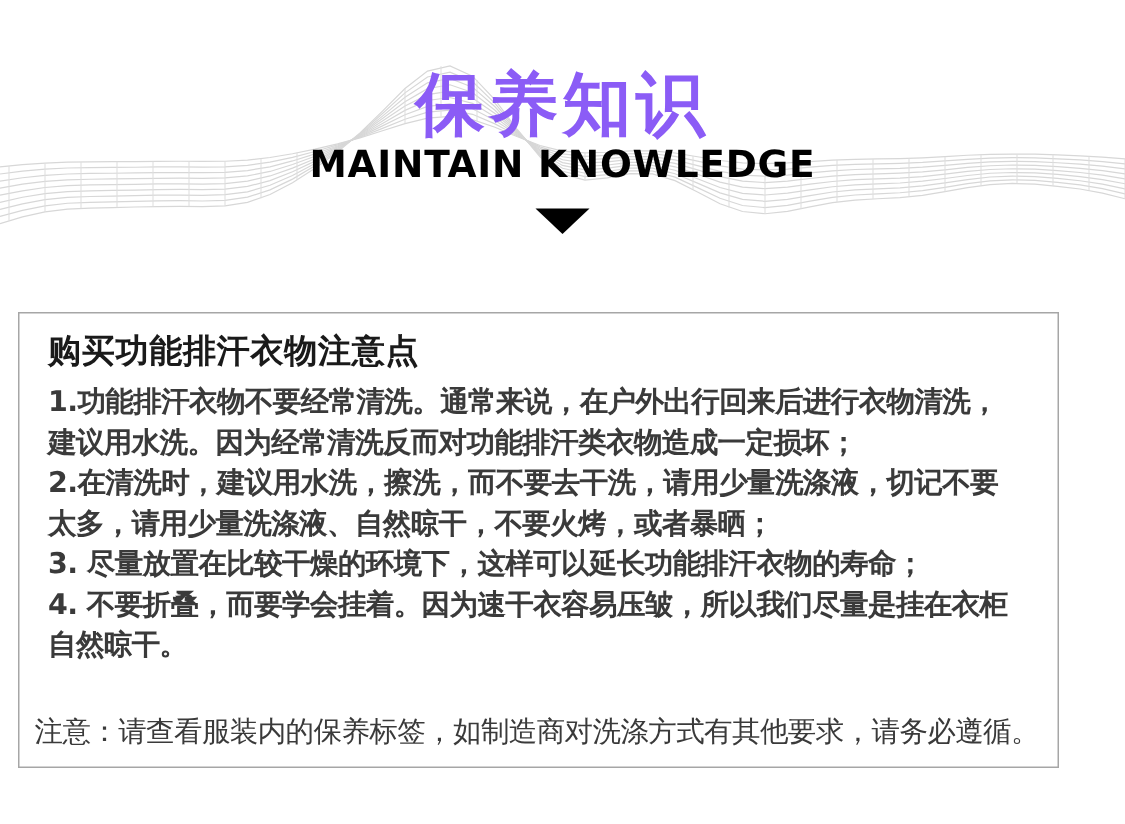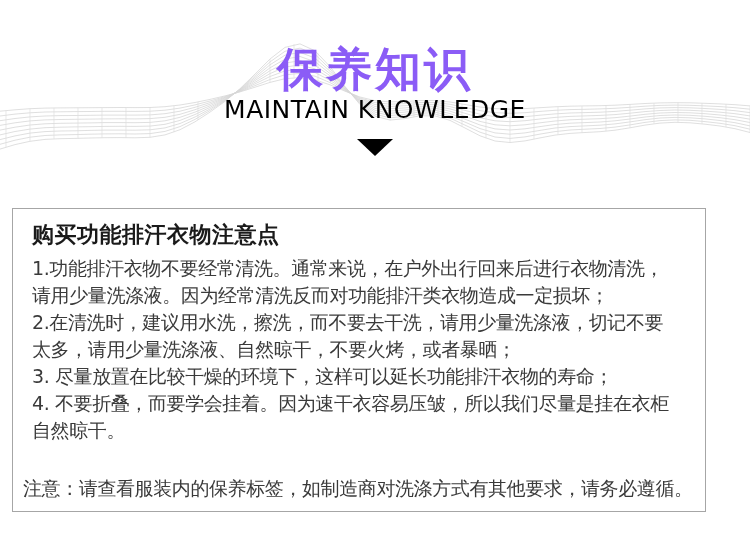--- a/index.html
+++ b/index.html
@@ -12,39 +12,39 @@
 
   
   .header{position:relative;height:208px;overflow:hidden;}
   .mesh-bg{position:absolute;left:0;top:0;width:750px;height:190px;pointer-events:none;}
   .title-cn{
     position:relative;text-align:center;padding-top:44px;
     font-size:46px;line-height:50px;font-weight:700;letter-spacing:3px;color:#8b5cf6;
   }
   .title-en{
     position:relative;text-align:center;margin-top:2px;
-    font-size:25px;line-height:27px;font-weight:400;letter-spacing:.5px;color:#000;
+    font-size:25px;line-height:27px;font-weight:700;letter-spacing:.5px;color:#000;
   }
   .triangle-down{
     position:relative;width:0;height:0;margin:16px auto 0;
     border-left:18px solid transparent;border-right:18px solid transparent;
     border-top:17px solid #000;
   }
 
   
   .care-box{
     box-sizing:border-box;position:absolute;left:12px;top:208px;
     width:694px;height:304px;border:1px solid #a6a6a6;background:#fff;
     padding:12px 15px 0 10px;color:#3a3a3a;
   }
   .box-heading{
     margin-left:9px;font-size:22px;line-height:28px;font-weight:700;color:#1a1a1a;
     letter-spacing:.5px;white-space:nowrap;
   }
-  .box-body{margin-left:9px;margin-top:6px;}
+  .box-body{margin-left:9px;margin-top:6px;font-weight:bold;}
   .care-line{font-size:19px;line-height:27px;white-space:nowrap;letter-spacing:-.4px;}
   .box-note{
     margin-top:32px;font-size:19px;line-height:25px;white-space:nowrap;letter-spacing:-.4px;
   }
 </style>
 </head>
 <body>
 
 <div class="page">
 
@@ -94,21 +94,21 @@
       </svg>
     <div class="title-cn">保养知识</div>
     <div class="title-en">MAINTAIN KNOWLEDGE</div>
     <div class="triangle-down"></div>
   </div>
 
   <div class="care-box">
     <div class="box-heading">购买功能排汗衣物注意点</div>
     <div class="box-body">
         <div class="care-line">1.功能排汗衣物不要经常清洗。通常来说，在户外出行回来后进行衣物清洗，</div>
-        <div class="care-line">请用少量洗涤液。因为经常清洗反而对功能排汗类衣物造成一定损坏；</div>
+        <div class="care-line">建议用水洗。因为经常清洗反而对功能排汗类衣物造成一定损坏；</div>
         <div class="care-line">2.在清洗时，建议用水洗，擦洗，而不要去干洗，请用少量洗涤液，切记不要</div>
         <div class="care-line">太多，请用少量洗涤液、自然晾干，不要火烤，或者暴晒；</div>
         <div class="care-line">3. 尽量放置在比较干燥的环境下，这样可以延长功能排汗衣物的寿命；</div>
         <div class="care-line">4. 不要折叠，而要学会挂着。因为速干衣容易压皱，所以我们尽量是挂在衣柜</div>
         <div class="care-line">自然晾干。</div>
       </div>
     <div class="box-note">注意：请查看服装内的保养标签，如制造商对洗涤方式有其他要求，请务必遵循。</div>
   </div>
 
 </div>

